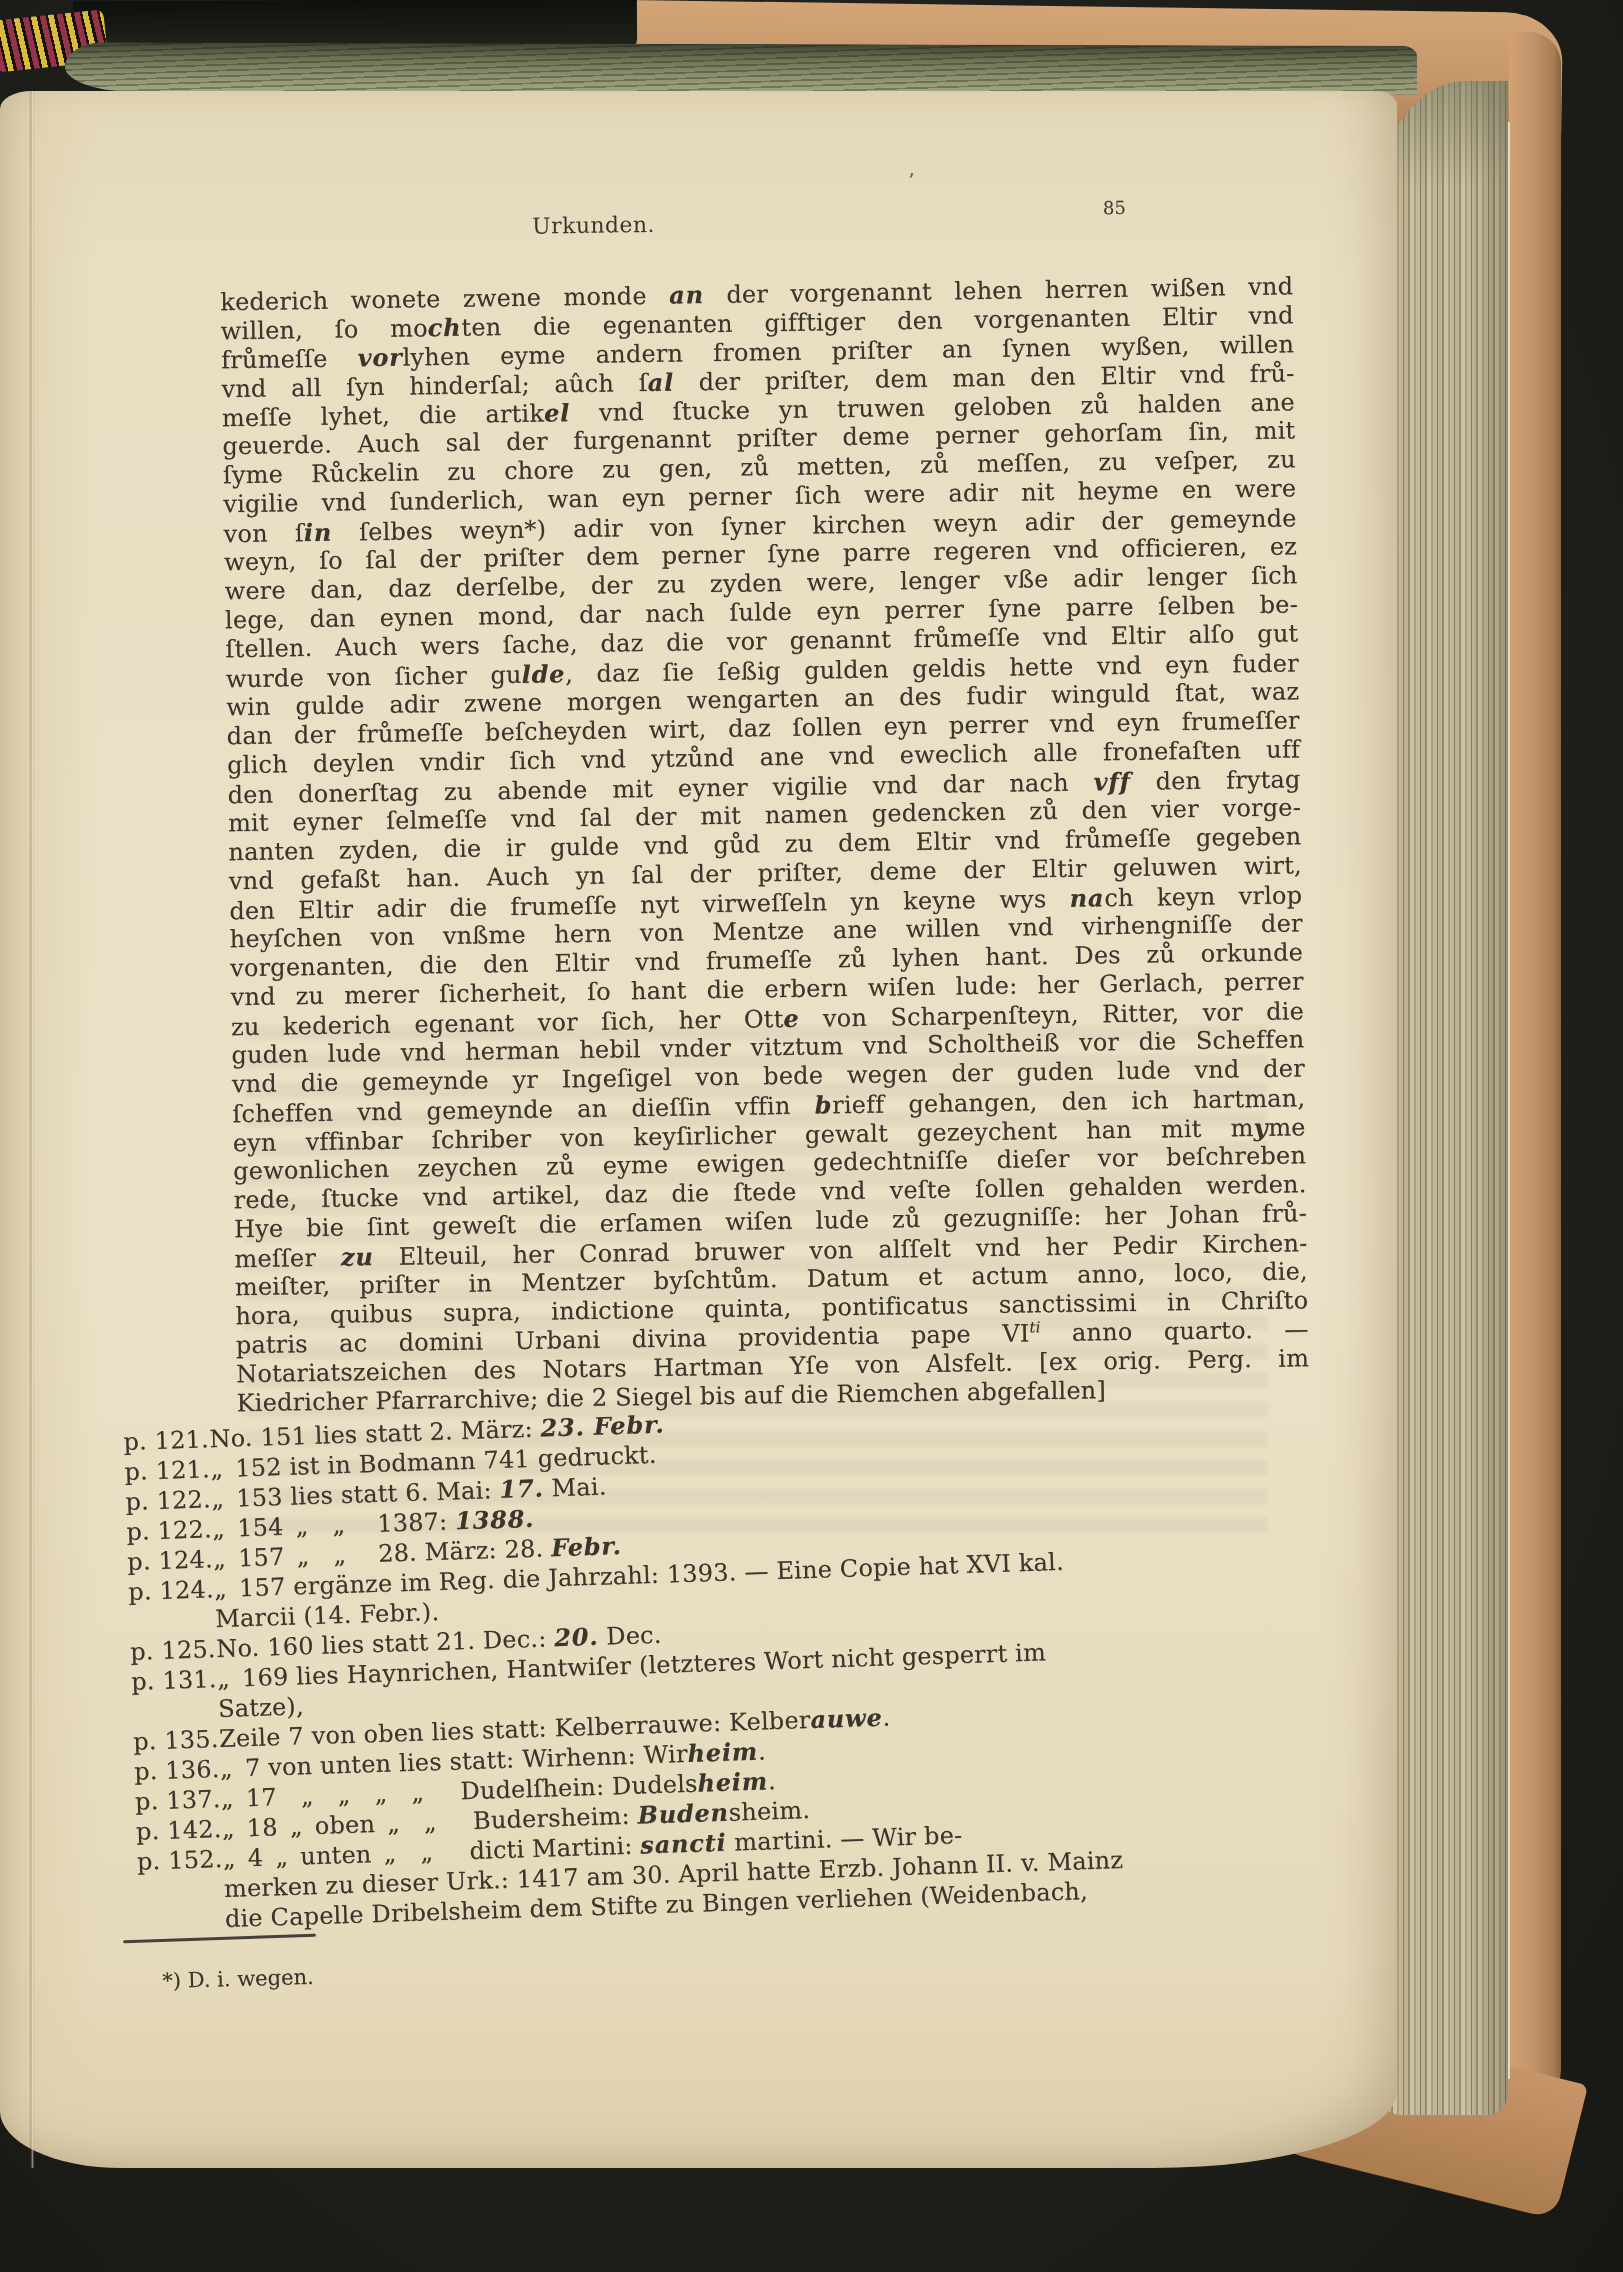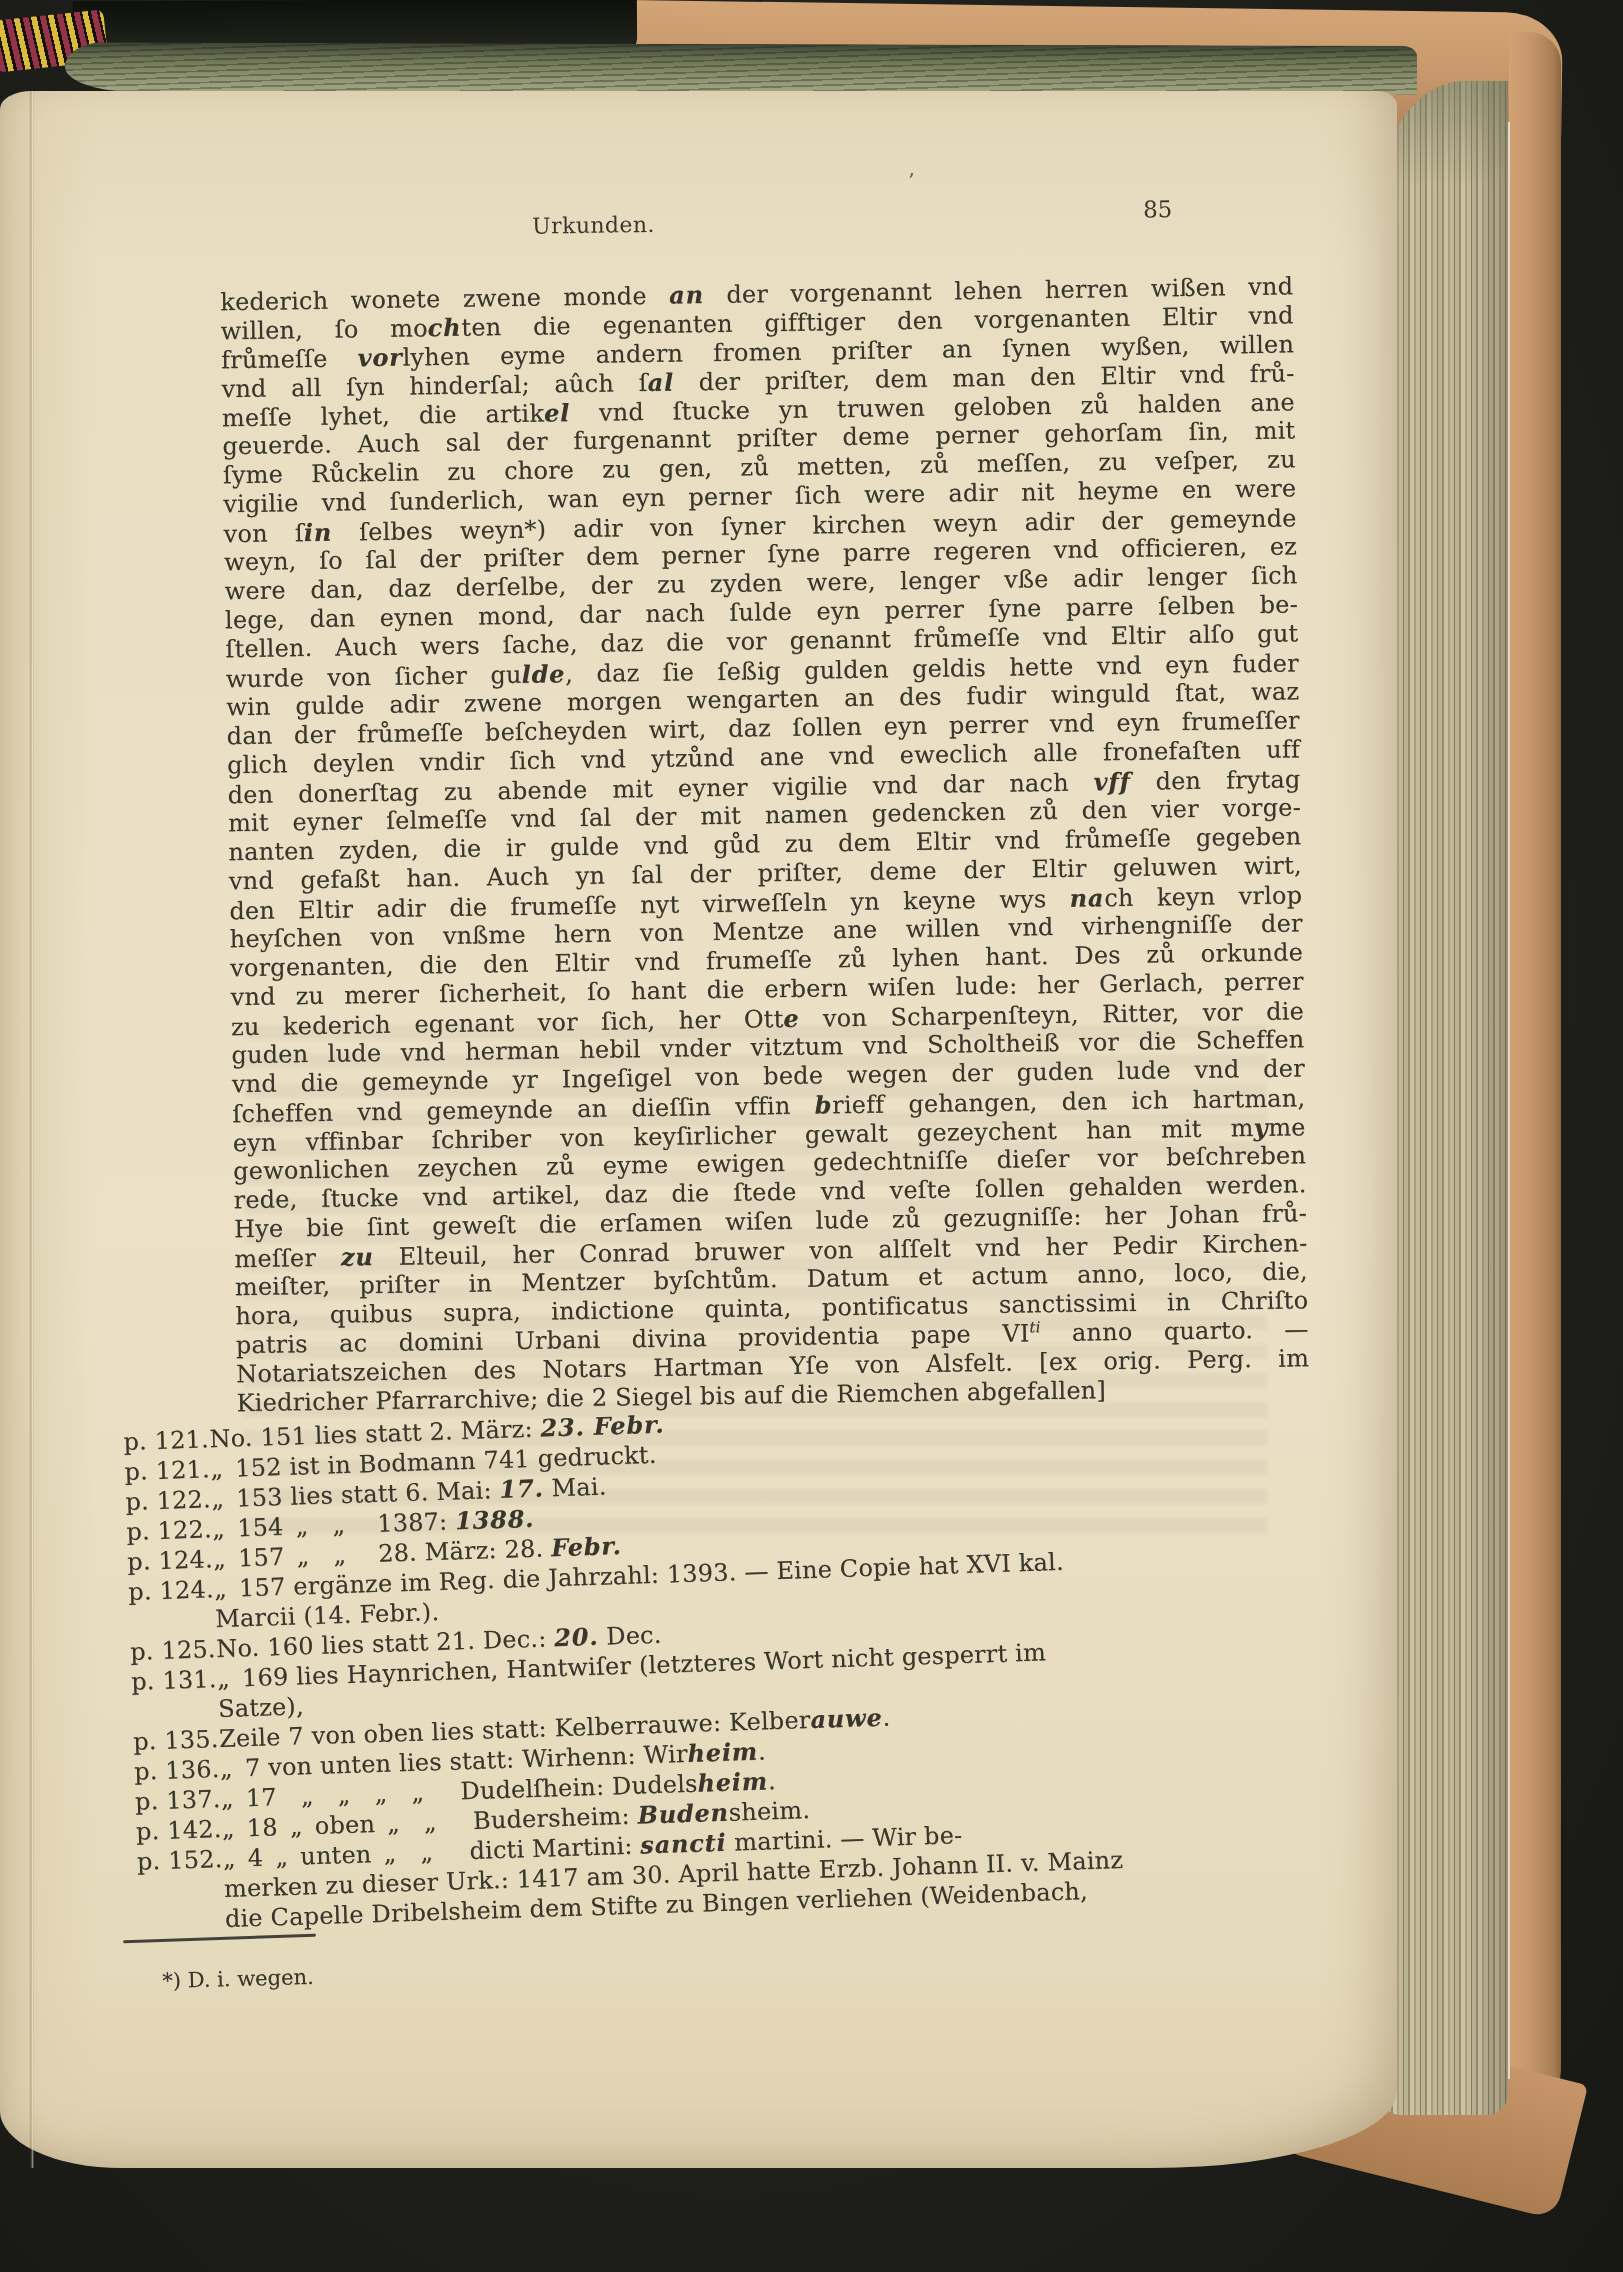--- a/index.html
+++ b/index.html
@@ -51,21 +51,21 @@
     background:linear-gradient(90deg,rgba(90,70,40,0),rgba(90,70,40,.28) 40%,rgba(235,225,195,.55) 70%,rgba(90,70,40,.15));}
   .bleed{position:absolute;left:244px;top:934px;width:1023px;height:520px;
     background:repeating-linear-gradient(180deg,rgba(112,102,80,.07) 0 14.6px,rgba(112,102,80,0) 14.6px 29px);
     filter:blur(1.6px);}
   .speck{position:absolute;left:908px;top:78px;color:rgba(60,55,45,.75);font-size:21px;}
   
   .content{position:absolute;left:219px;top:124px;width:1073px;
     transform:rotate(-0.85deg);transform-origin:8% 0;color:#3a362c;}
   .pghead{position:relative;height:71px;}
   .running-title{position:absolute;left:313px;top:1.6px;font-size:22px;letter-spacing:0.4px;}
-  .page-number{position:absolute;left:924px;top:-6.5px;font-size:23px;}
+  .page-number{position:absolute;left:884px;top:-6.5px;font-size:18px;}
   .line{height:29px;line-height:29px;font-size:24px;letter-spacing:0.2px;
     text-align:justify;text-align-last:justify;
     text-shadow:0.2px 0.3px 0.5px rgba(58,54,44,.45);}
   .line.flush-left{text-align:left;text-align-last:left;}
   .em{font-style:italic;font-weight:bold;letter-spacing:0.8px;}
   .sup{vertical-align:super;font-size:.62em;line-height:0;font-style:italic;}
   .errata{position:absolute;left:123px;top:1336px;width:1202px;
     transform:rotate(-1.85deg);transform-origin:0 0;color:#3a362c;}
   .erow{position:relative;min-height:30px;line-height:30px;font-size:24px;
     padding-left:86px;white-space:nowrap;letter-spacing:0.2px;

